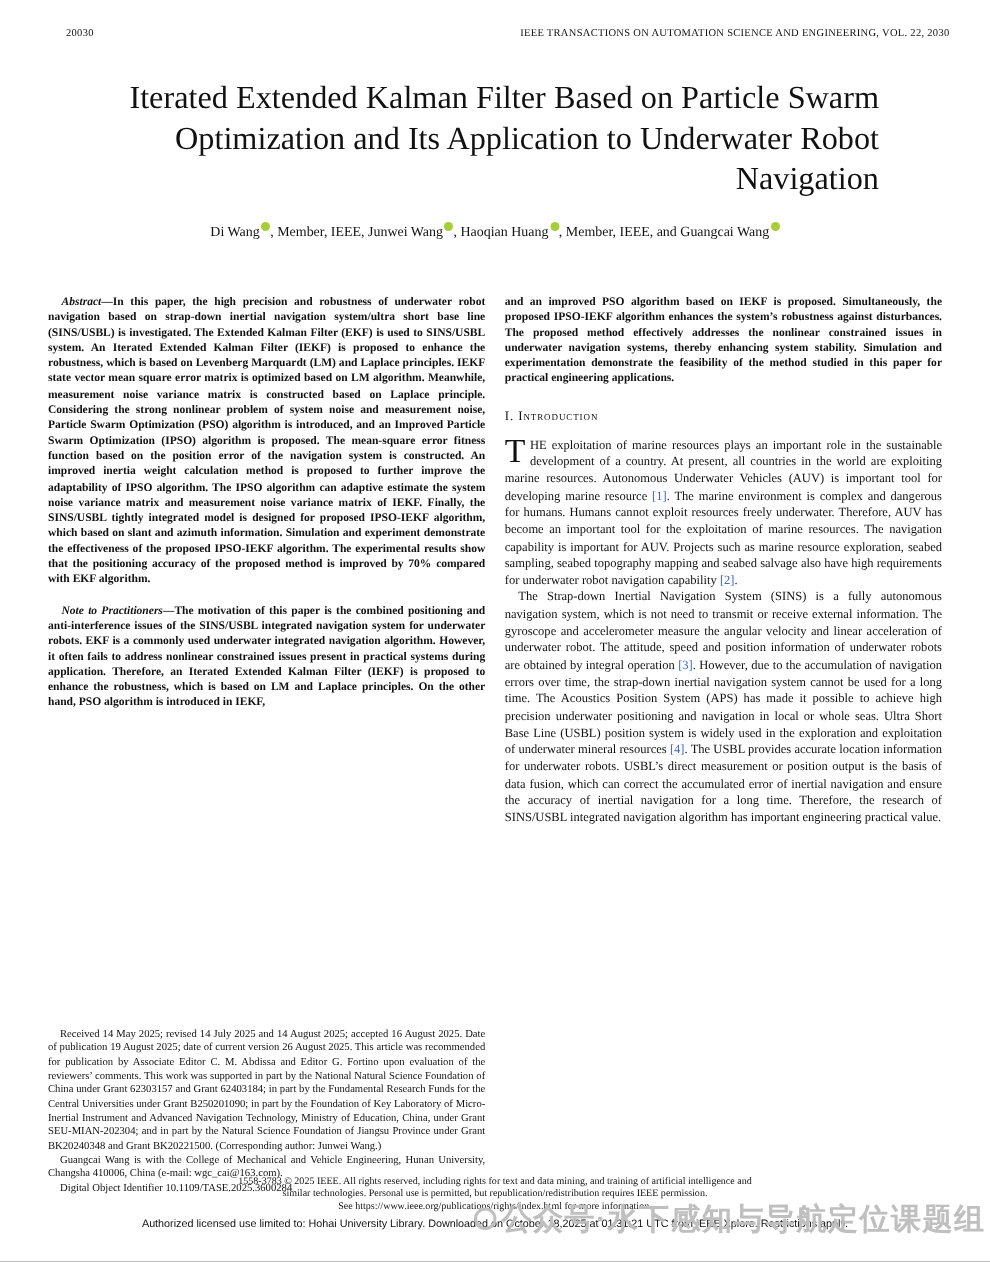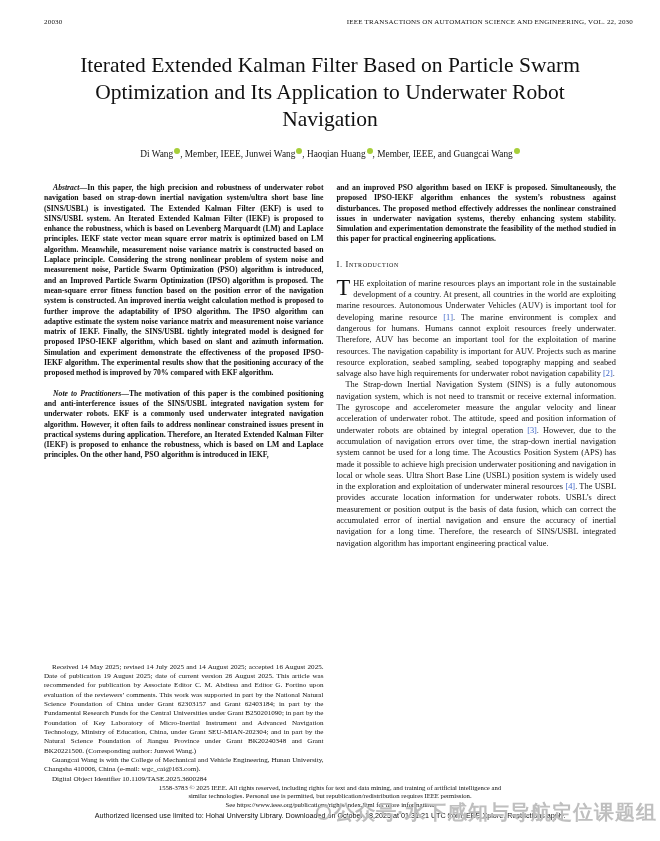--- a/index.html
+++ b/index.html
@@ -21,35 +21,35 @@
   
   .header{
     display:flex;justify-content:space-between;align-items:flex-end;
     padding:18px 27px 0 44px;
     font-size:7px;letter-spacing:.2px;
   }
   
   .title{
     margin:26px auto 0 auto;
     max-width:512px;
-    text-align:center;
+    text-align:right;
     font-size:21.5px;
     line-height:27px;
     font-weight:normal;
   }
   .authors{
     margin-top:15px;
     text-align:center;
     font-size:9.3px;
   }
   
   .columns{
     display:flex;gap:13px;
-    padding:0 44px;
-    margin-top:24px;
+    padding:0 32px;
+    margin-top:36px;
     height:601px;
     overflow:hidden;
   }
   .col{width:calc(50% - 6.5px);}
   .col-left{display:flex;flex-direction:column;}
   .abstract,.note,.note-cont,.index-terms{
     font-weight:bold;
     font-size:7.7px;
     line-height:10.3px;
     text-align:justify;

